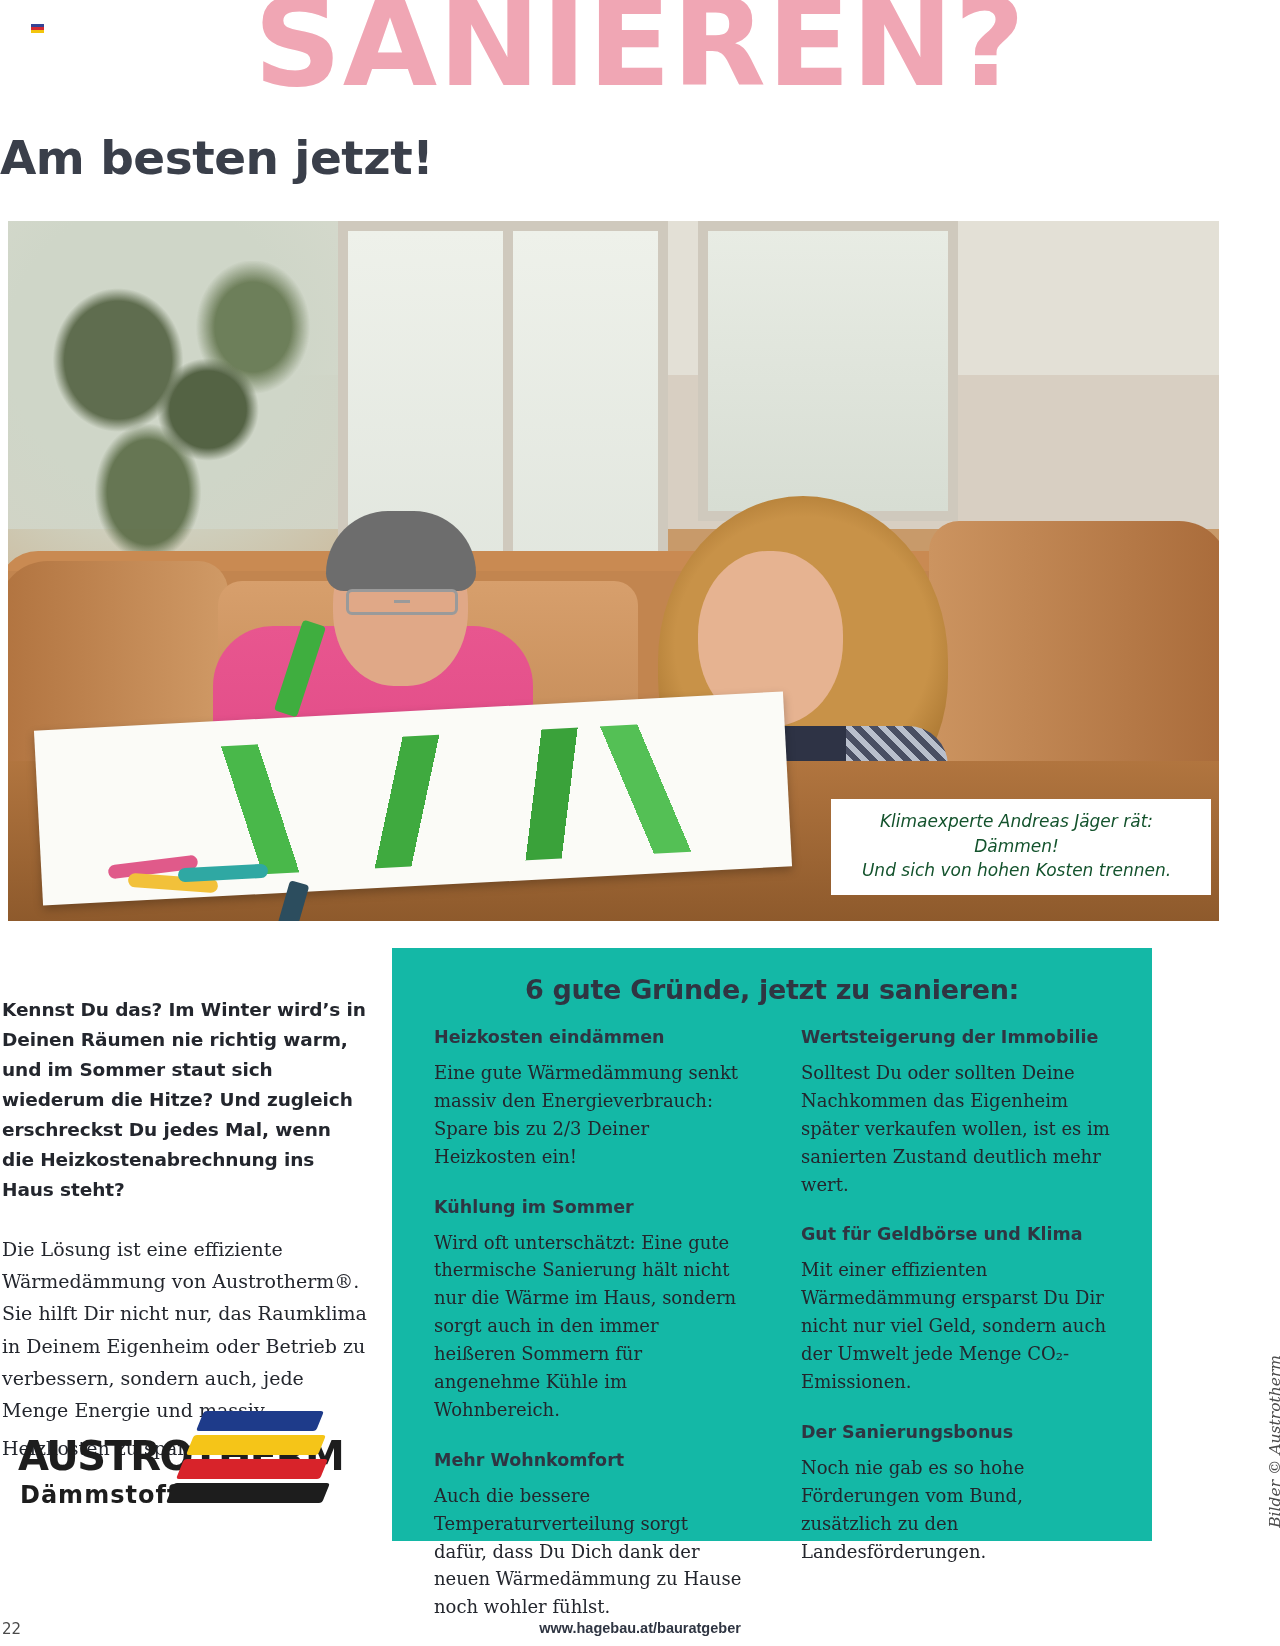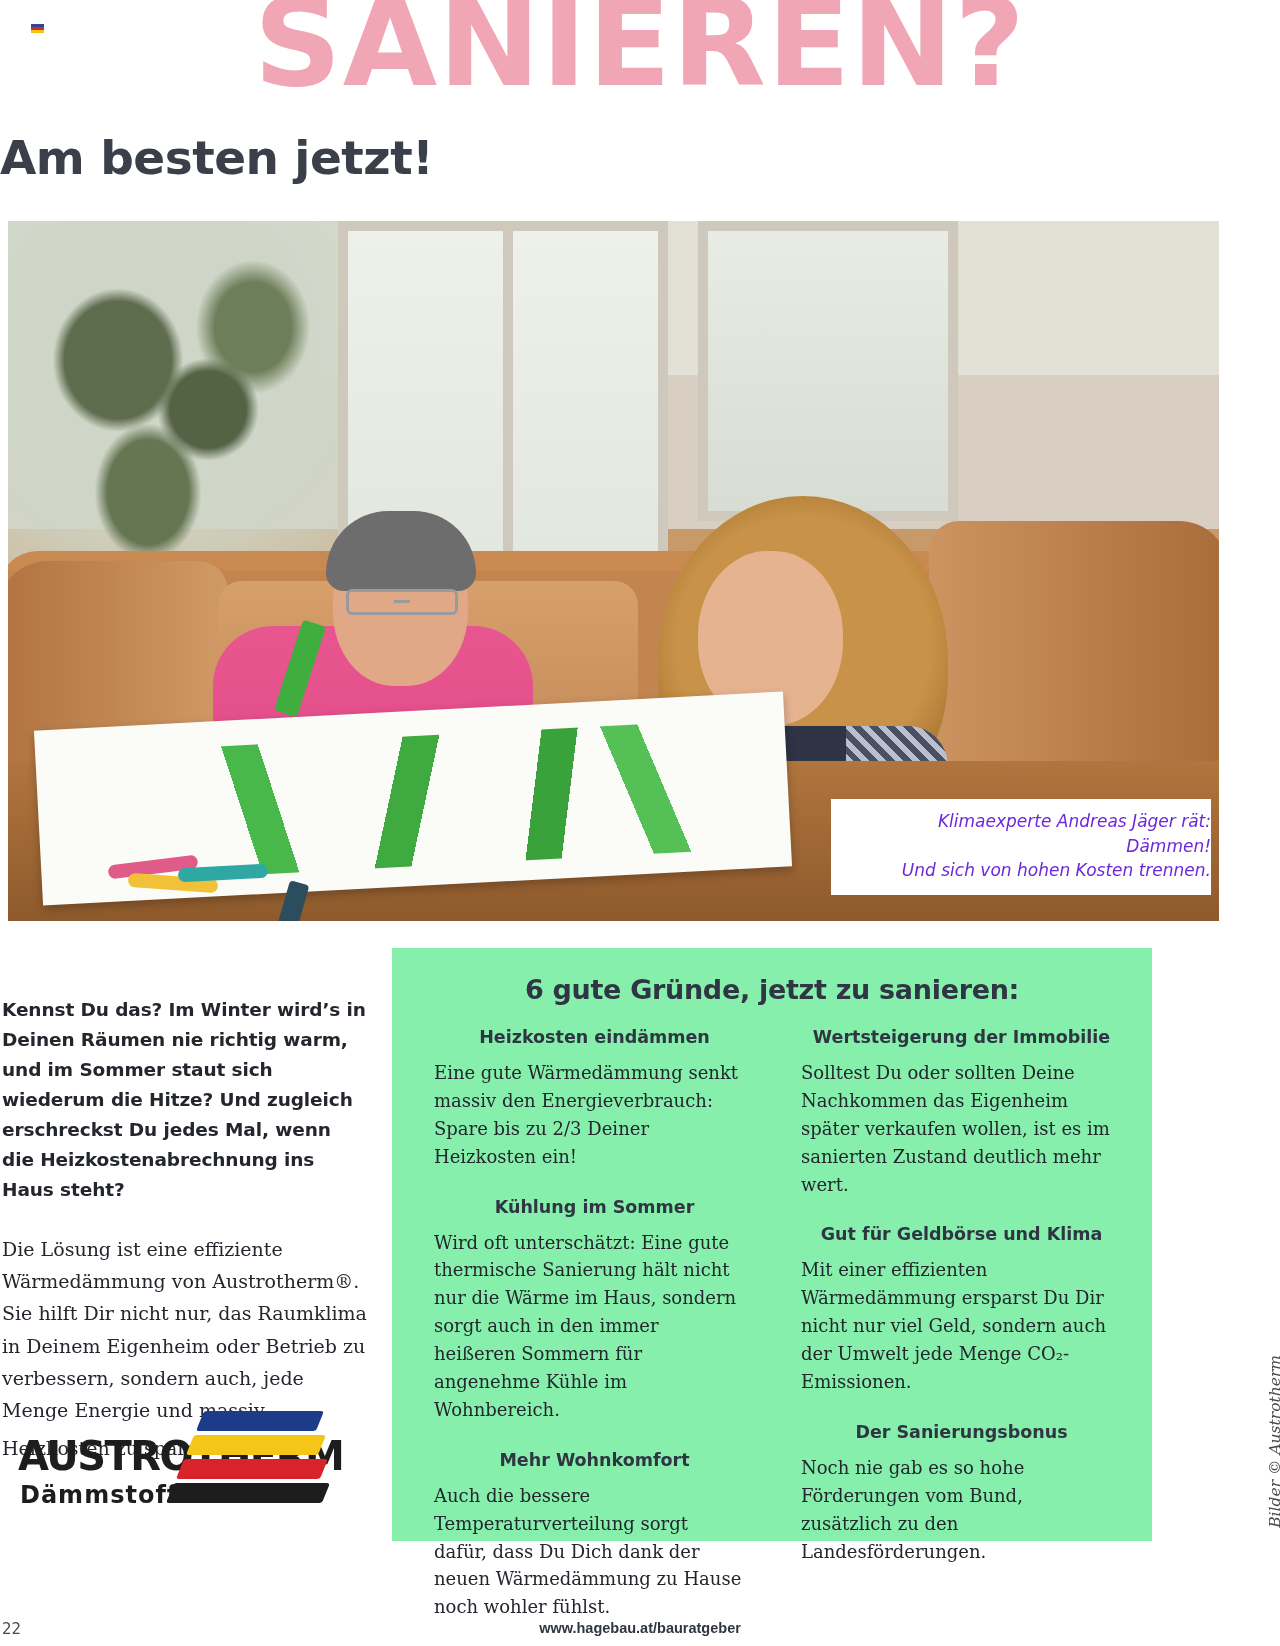--- a/index.html
+++ b/index.html
@@ -202,26 +202,26 @@
     position: absolute; width: 90px; height: 14px; border-radius: 7px; display: block;
   }
   .pens i:nth-child(1){ background:#e05a8a; left:0; top:4px; transform: rotate(-7deg); }
   .pens i:nth-child(2){ background:#f2c13a; left:20px; top:20px; transform: rotate(4deg); }
   .pens i:nth-child(3){ background:#2fa8a3; left:70px; top:10px; transform: rotate(-3deg); }
 
   .caption {
     position: absolute;
     right: 8px; bottom: 26px;
     background: #ffffff;
-    padding: 10px 0 12px 22px;
+    padding: 10px 31px 12px 22px;
     font-size: 17px;
     line-height: 1.45;
-    color: #6d28d9;
+    color: #14532d;
     font-style: italic;
-    text-align: right;
+    text-align: center;
     font-family: "DejaVu Sans", sans-serif;
     max-width: 380px;
   }
 
   
   .left-col {
     position: absolute;
     left: 2px; top: 995px; width: 365px;
     font-family: "DejaVu Serif", serif;
     color: #23262d;
@@ -243,21 +243,21 @@
     font-weight: 700;
     font-size: 24px;
     letter-spacing: -2px;
   }
 
   
   .panel {
     position: absolute;
     left: 392px; top: 948px;
     width: 760px; height: 593px;
-    background: #86efac;
+    background: #14b8a6;
   }
   .panel-title {
     text-align: center;
     font-family: "DejaVu Sans", sans-serif;
     font-weight: 700;
     font-size: 27px;
     color: #2f3542;
     padding-top: 26px;
     letter-spacing: -0.3px;
   }
@@ -267,21 +267,20 @@
     padding: 22px 30px 0 30px;
   }
   .panel-col { width: 50%; }
   .item { margin-bottom: 26px; }
   .item h4 {
     margin: 0 0 4px 12px;
     font-family: "DejaVu Sans", sans-serif;
     font-size: 17.5px;
     font-weight: 700;
     color: #2f3542;
-    text-align: center;
   }
   .item p {
     margin: 12px;
     font-family: "DejaVu Serif", serif;
     font-size: 18px;
     line-height: 1.55;
     color: #23262d;
   }
 
   

